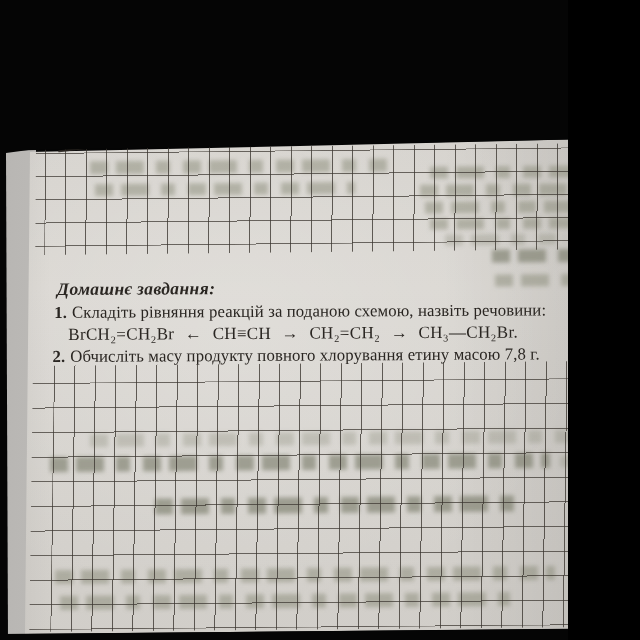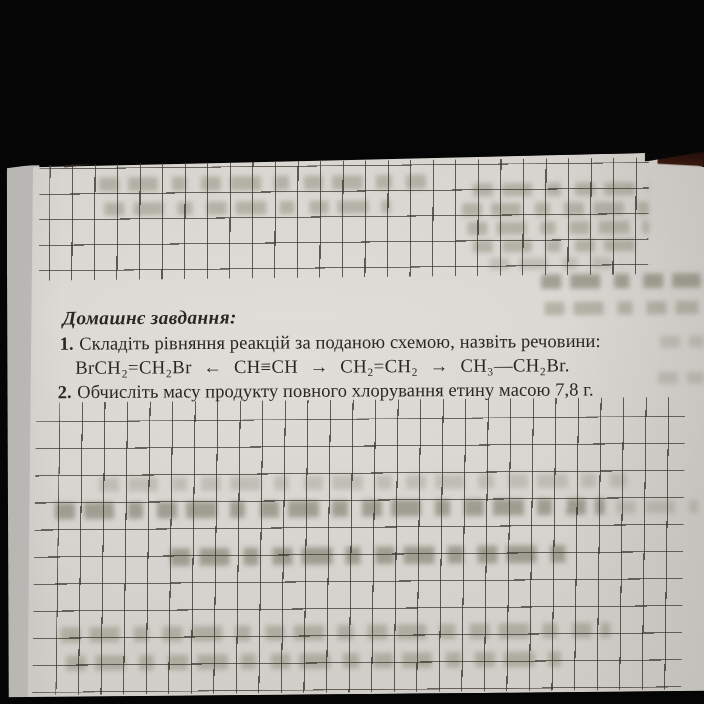--- a/index.html
+++ b/index.html
@@ -1,17 +1,17 @@
 <!DOCTYPE html>
 <html><head>
 <meta charset="utf-8">
 <style>
   html,body{margin:0;padding:0;background:#000;}
   #canvas{
-    position:relative;width:640px;height:640px;overflow:hidden;
+    position:relative;width:568px;height:640px;overflow:hidden;
     background:#050505;
     font-family:"Liberation Serif","DejaVu Serif",serif;
   }
   
   .under-page{
     position:absolute;inset:0;
     clip-path:polygon(6px 153px,36px 149px,29px 640px,8px 640px);
     background:linear-gradient(90deg,#b8b6b3 0%,#cbc9c6 45%,#d3d1ce 100%);
   }
   .paper{

